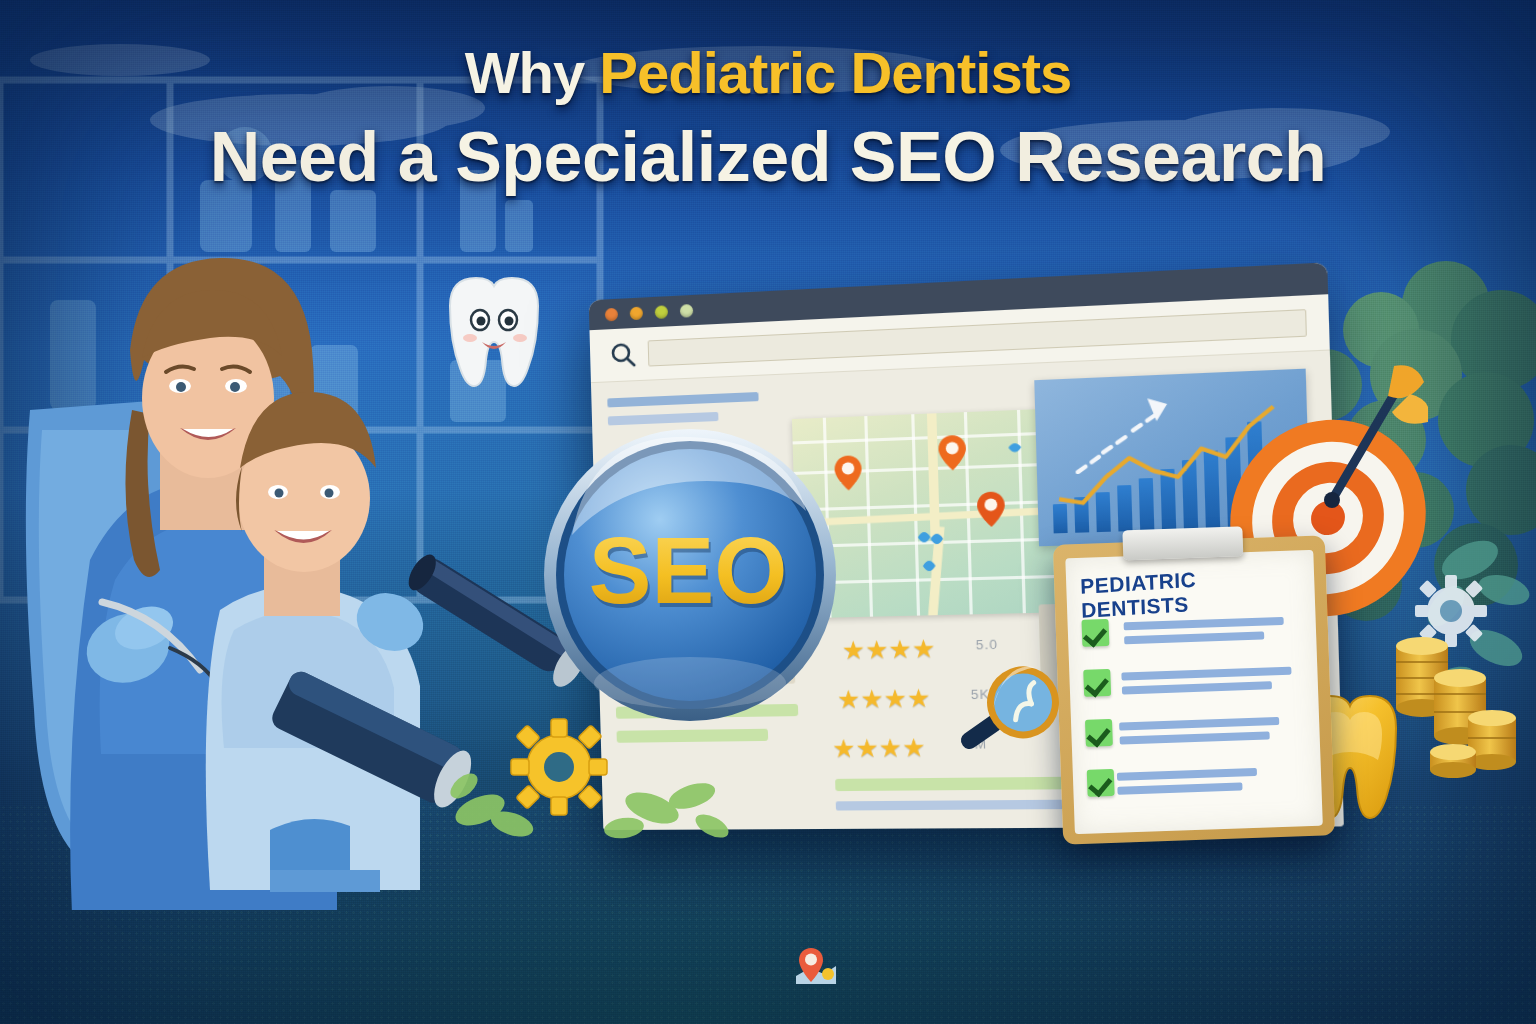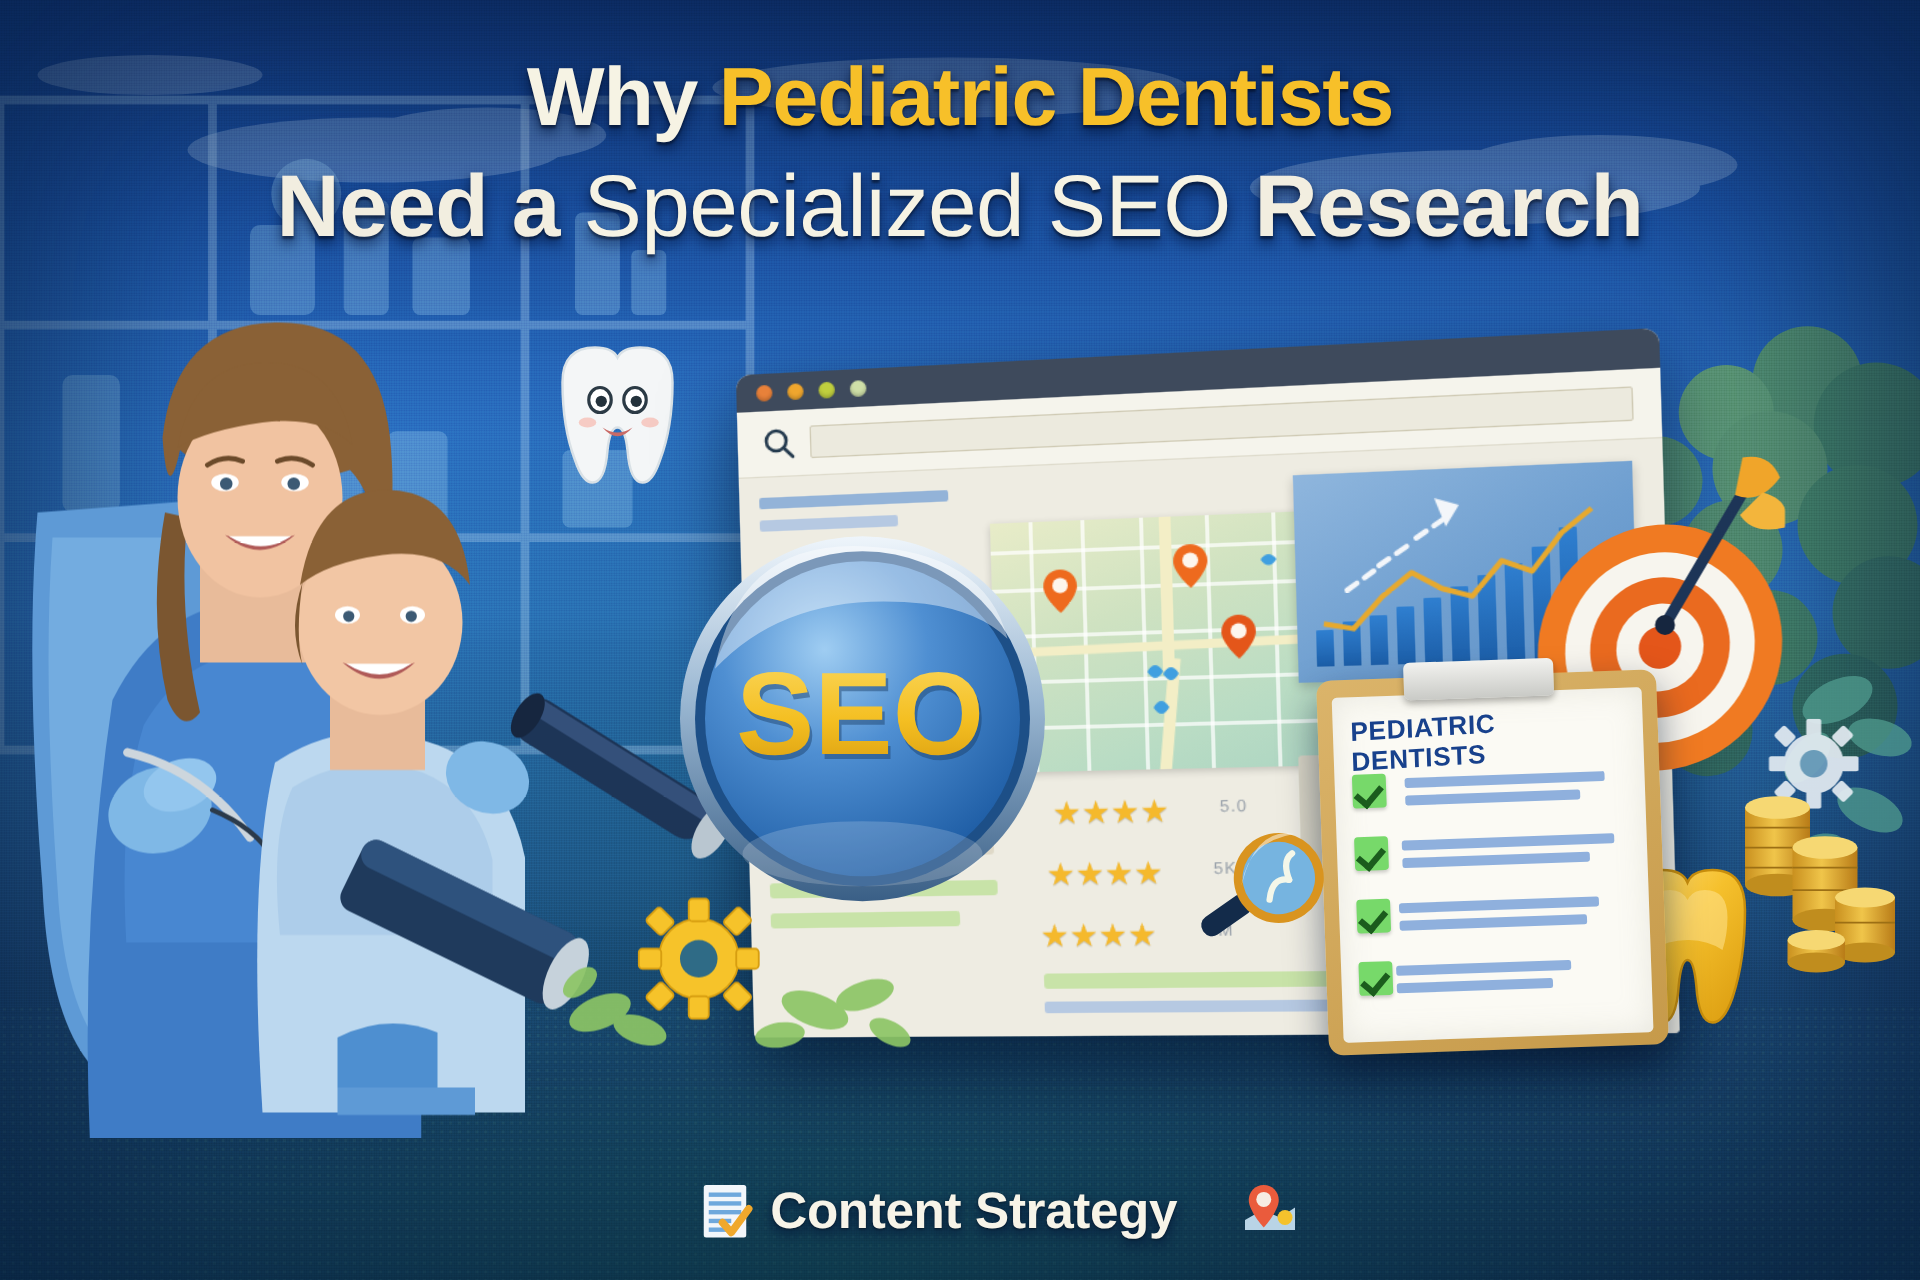--- a/index.html
+++ b/index.html
@@ -24,27 +24,27 @@
   .trees{position:absolute;right:-10px;top:235px;width:430px;height:430px;opacity:.92;}
   .ground{position:absolute;left:0;bottom:0;width:1536px;height:330px;
     background:radial-gradient(ellipse 80% 100% at 45% 100%, rgba(24,92,96,.75) 0%, rgba(16,60,80,.35) 55%, rgba(13,44,70,0) 100%);
     pointer-events:none;}
   .ground2{position:absolute;left:0;bottom:0;width:1536px;height:220px;
     background-image:radial-gradient(rgba(110,180,150,.10) 1.2px, transparent 1.3px);
     background-size:7px 7px;pointer-events:none;}
 
   
   .title-wrap{position:absolute;left:0;top:44px;width:1536px;text-align:center;z-index:40;}
-  .title-l1{font-size:66px;font-weight:bold;letter-spacing:-1px;line-height:1;
+  .title-l1{font-size:58px;font-weight:bold;letter-spacing:-1px;line-height:1;
     text-shadow:0 5px 10px rgba(0,20,60,.75), 0 2px 2px rgba(0,0,0,.5);}
   .title-l2{font-size:70px;font-weight:bold;letter-spacing:-.5px;line-height:1;margin-top:20px;
     text-shadow:0 5px 10px rgba(0,20,60,.75), 0 2px 2px rgba(0,0,0,.5);}
   .t-w{color:#f6f3e4;}
   .t-y{color:#f7c029;}
-  .t-bold{font-weight:normal;color:#f6f3e4;text-align:right;}
+  .t-bold{font-weight:bold;color:#f6f3e4;text-align:right;}
   .t-light{color:#f2eee0;font-weight:bold;}
 
   
   .browser{position:absolute;left:596px;top:300px;width:700px;height:530px;z-index:18;
     transform:perspective(1400px) rotateY(-7deg) rotateZ(-1.6deg);
     transform-origin:left center;
     border-radius:12px 12px 4px 4px;overflow:hidden;
     box-shadow:0 26px 60px rgba(2,16,40,.62);
     background:#f2f1ea;}
   .br-bar{height:30px;background:#3e4a5c;display:flex;align-items:center;padding-left:16px;gap:12px;}
@@ -596,34 +596,20 @@
   </div>
 
   <div class="bottombar">
 
 
     <div class="spacer"></div>
 
 
     <div class="spacer"></div>
 
-    <div class="bb-item">
-      <svg class="bb-ico" viewBox="0 0 48 48">
-        <rect x="7" y="4" width="34" height="42" rx="2" fill="#f3f6fa"></rect>
-        <g fill="#6fa8dc">
-          <rect x="11" y="10" width="26" height="3.5"></rect>
-            <rect x="11" y="17" width="26" height="3.5"></rect>
-          <rect x="11" y="24" width="26" height="3.5"></rect>
-            <rect x="11" y="31" width="18" height="3.5"></rect>
-          <rect x="11" y="38" width="14" height="3.5"></rect>
-        </g>
-        <path d="M22 34 l7 8 l14 -19" stroke="#f0a82c" stroke-width="6" fill="none" stroke-linecap="round" stroke-linejoin="round"></path>
-      </svg>
-      <span class="bb-label">Content Strategy</span>
-    </div>
 
     <div class="spacer"></div>
 
     <div class="bb-item">
       <svg class="bb-ico" viewBox="0 0 48 48">
         <path d="M4 32 l14 -8 l14 6 l12 -8 l0 18 l-40 0 z" fill="#b9d4e6"></path>
         <circle cx="36" cy="30" r="6" fill="#f4c22c"></circle>
         <path d="M19 4 C12 4 7 9.4 7 16 C7 25 19 38 19 38 S31 25 31 16 C31 9.4 26 4 19 4 Z" fill="#ea5b3c"></path>
         <circle cx="19" cy="15.5" r="6" fill="#f6ece2"></circle>
       </svg>

